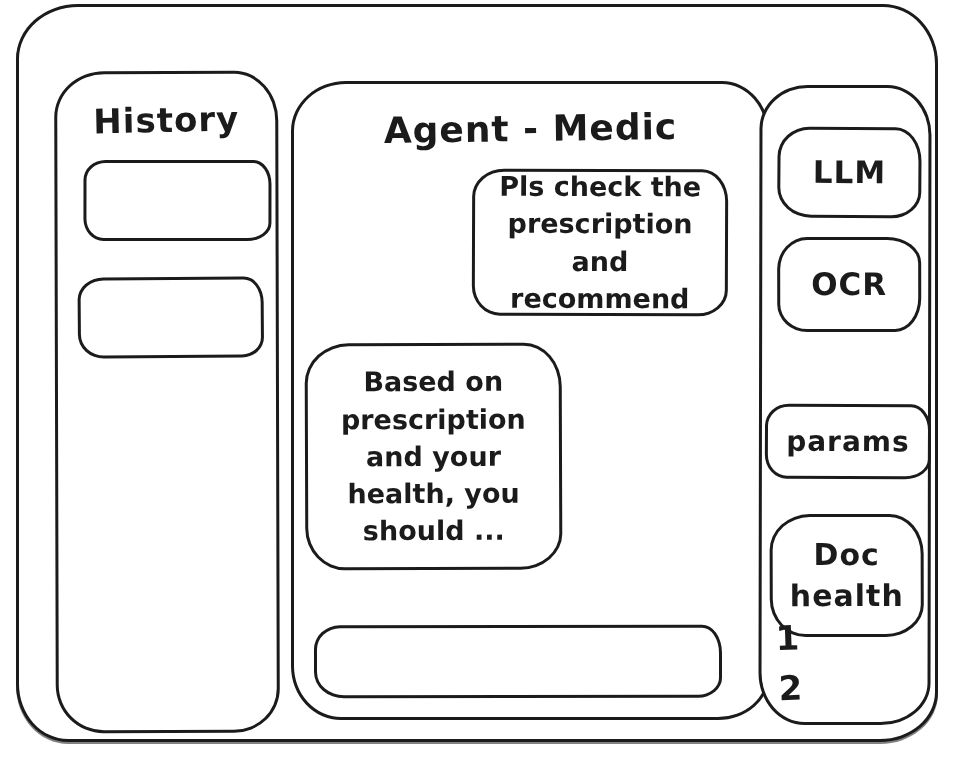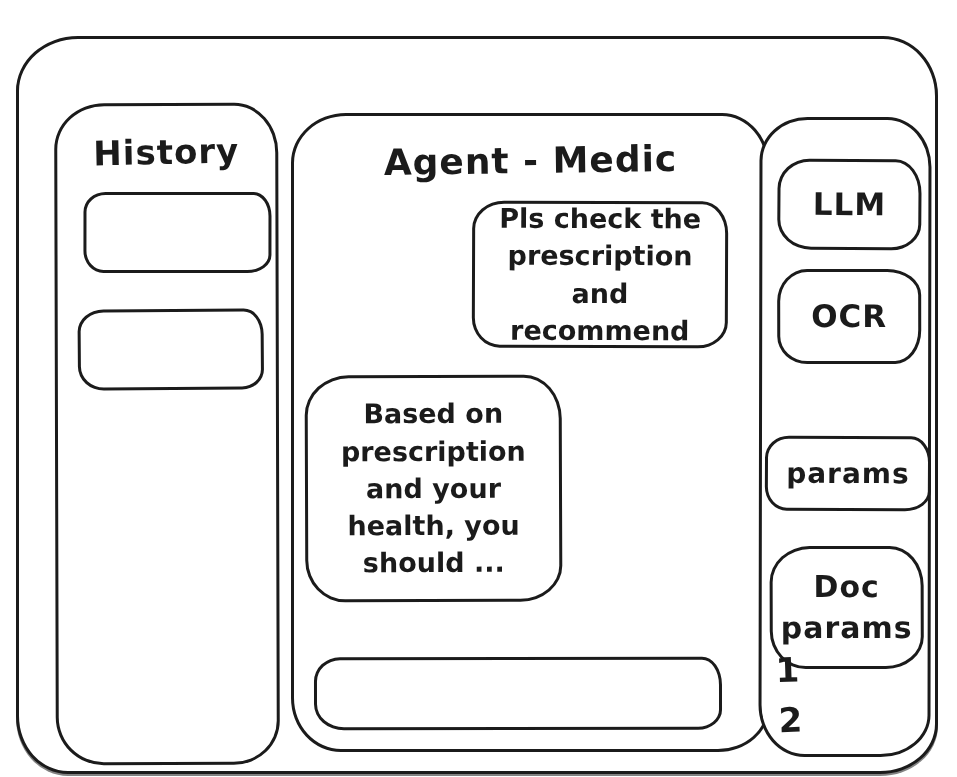--- a/index.html
+++ b/index.html
@@ -13,21 +13,21 @@
     color:var(--ink);
     position:relative;
   }
   .sketch{
     border:3px solid var(--ink);
     background:var(--paper);
     position:absolute;
   }
   
   .frame{
-    left:16px; top:36px; width:922px; height:738px;
+    left:16px; top:4px; width:922px; height:738px;
     border-radius:62px 55px 58px 52px / 55px 60px 50px 58px;
     box-shadow:0 2px 0 0 rgba(27,27,27,.55);
   }
   
   .sidebar-left{
     left:36px; top:64px; width:224px; height:662px;
     border-radius:50px 44px 46px 48px / 46px 50px 44px 48px;
     transform:rotate(-.15deg);
   }
   .sidebar-left .panel-title{
@@ -147,18 +147,18 @@
       <span>Pls check the prescription and recommend</span>
     </div>
 
     <input class="chat-input" type="text" value="" style="">
   </div>
 
   <div class="sketch sidebar-right">
     <div class="tool-btn tool-llm">LLM</div>
     <div class="tool-btn tool-ocr">OCR</div>
     <div class="tool-btn tool-params">params</div>
-    <div class="tool-btn tool-doc">Doc params</div>
+    <div class="tool-btn tool-doc">Doc health</div>
     <div class="doc-num num-1">1</div>
     <div class="doc-num num-2">2</div>
   </div>
 
 </div>
 
 </body></html>

